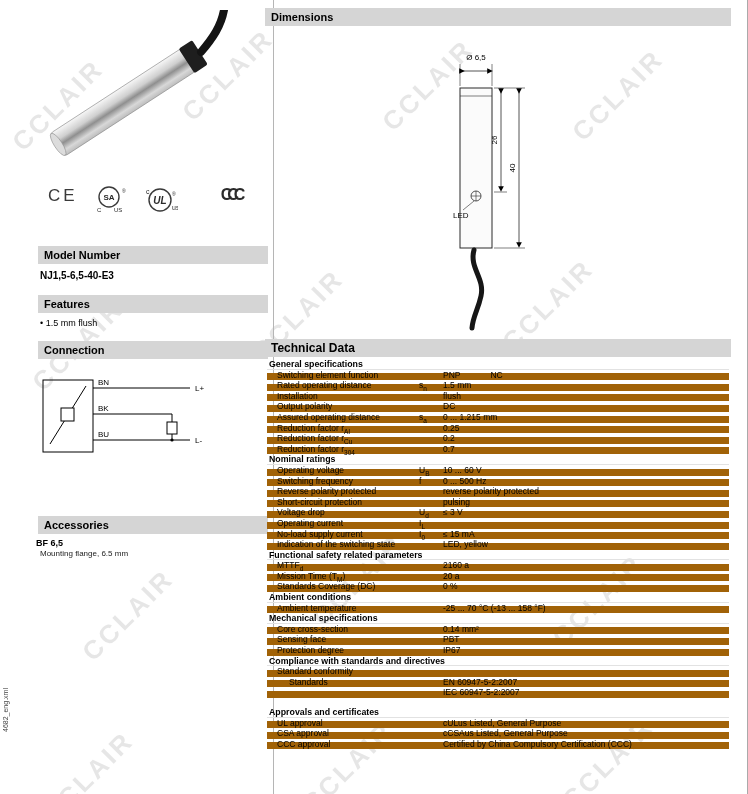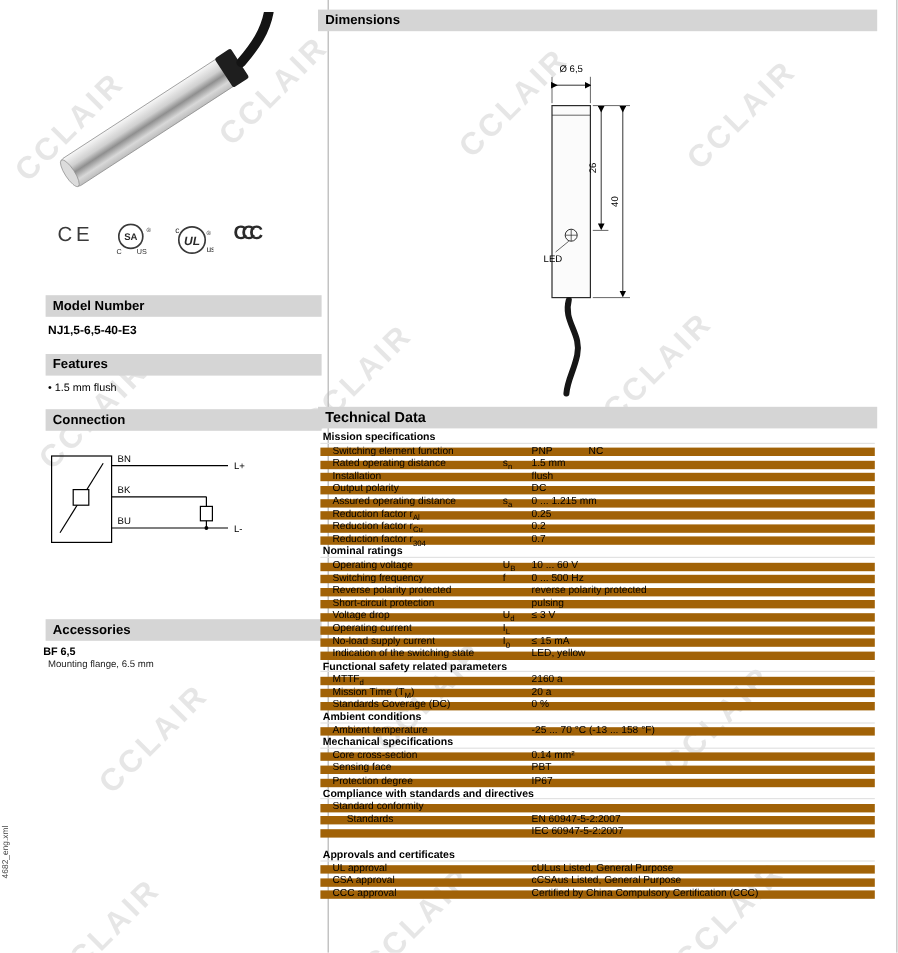--- a/index.html
+++ b/index.html
@@ -23,21 +23,21 @@
     height:18px; line-height:18px; padding-left:6px;
   }
 
   
   .left-col { position:absolute; left:0; top:0; width:272px; height:794px; }
   .col-divider { position:absolute; left:273px; top:0; width:1px; height:794px; background:#b5b5b5; }
   .product-photo { position:absolute; left:25px; top:10px; }
   .logos { position:absolute; left:48px; top:186px; width:215px; height:32px;
            display:flex; gap:17px; }
   .ce { font-size:17px; color:#3a3a3a; letter-spacing:3px; }
-  .ccc { font-size:16px; font-weight:bold; letter-spacing:-5px; color:#2a2a2a; padding-right:6px;}
+  .ccc { font-size:16px; font-weight:bold; letter-spacing:-5px; color:#2a2a2a; padding-right:6px;margin-left:26px;}
   .logo-svg text { fill:#2a2a2a; }
   .left-col .hdr-bar { position:absolute; left:38px; width:230px; }
   .sec-model { top:246px; }
   .model-value { position:absolute; left:40px; top:270px; font-size:10px; font-weight:bold; }
   .sec-features { top:295px; }
   .feature-item { position:absolute; left:40px; top:318px; font-size:9px; }
   .sec-connection { top:341px; }
   .conn-diagram { position:absolute; left:40px; top:372px; }
   .conn-diagram text { font-size:8px; fill:#000; }
   .sec-accessories { top:516px; }
@@ -198,21 +198,21 @@
       <line x1="59" y1="163" x2="48" y2="172" stroke="#2a2a2a" stroke-width="0.6"></line>
       <text x="38" y="180">LED</text>
 
       <path d="M59,212 C54,230 70,240 66,258 C63,272 58,278 57,290" fill="none" stroke="#161616" stroke-width="5" stroke-linecap="round"></path>
     </svg>
 
     <div class="hdr-bar td-header">Technical Data</div>
 
     <div class="td-groups">
         <div class="td-group">
-          <div class="td-group-header">Mission specifications</div>
+          <div class="td-group-header">General specifications</div>
           <div class="td-row">
             <div class="td-label"><span>Switching element function</span></div>
             <div class="td-sym"></div>
             <div class="td-value"><span>PNP</span><span class="td-value2">NC</span></div>
           </div>
           <div class="td-row">
             <div class="td-label"><span>Rated operating distance</span></div>
             <div class="td-sym"><span>s</span><sub>n</sub></div>
             <div class="td-value"><span>1.5 mm</span></div>
           </div>

